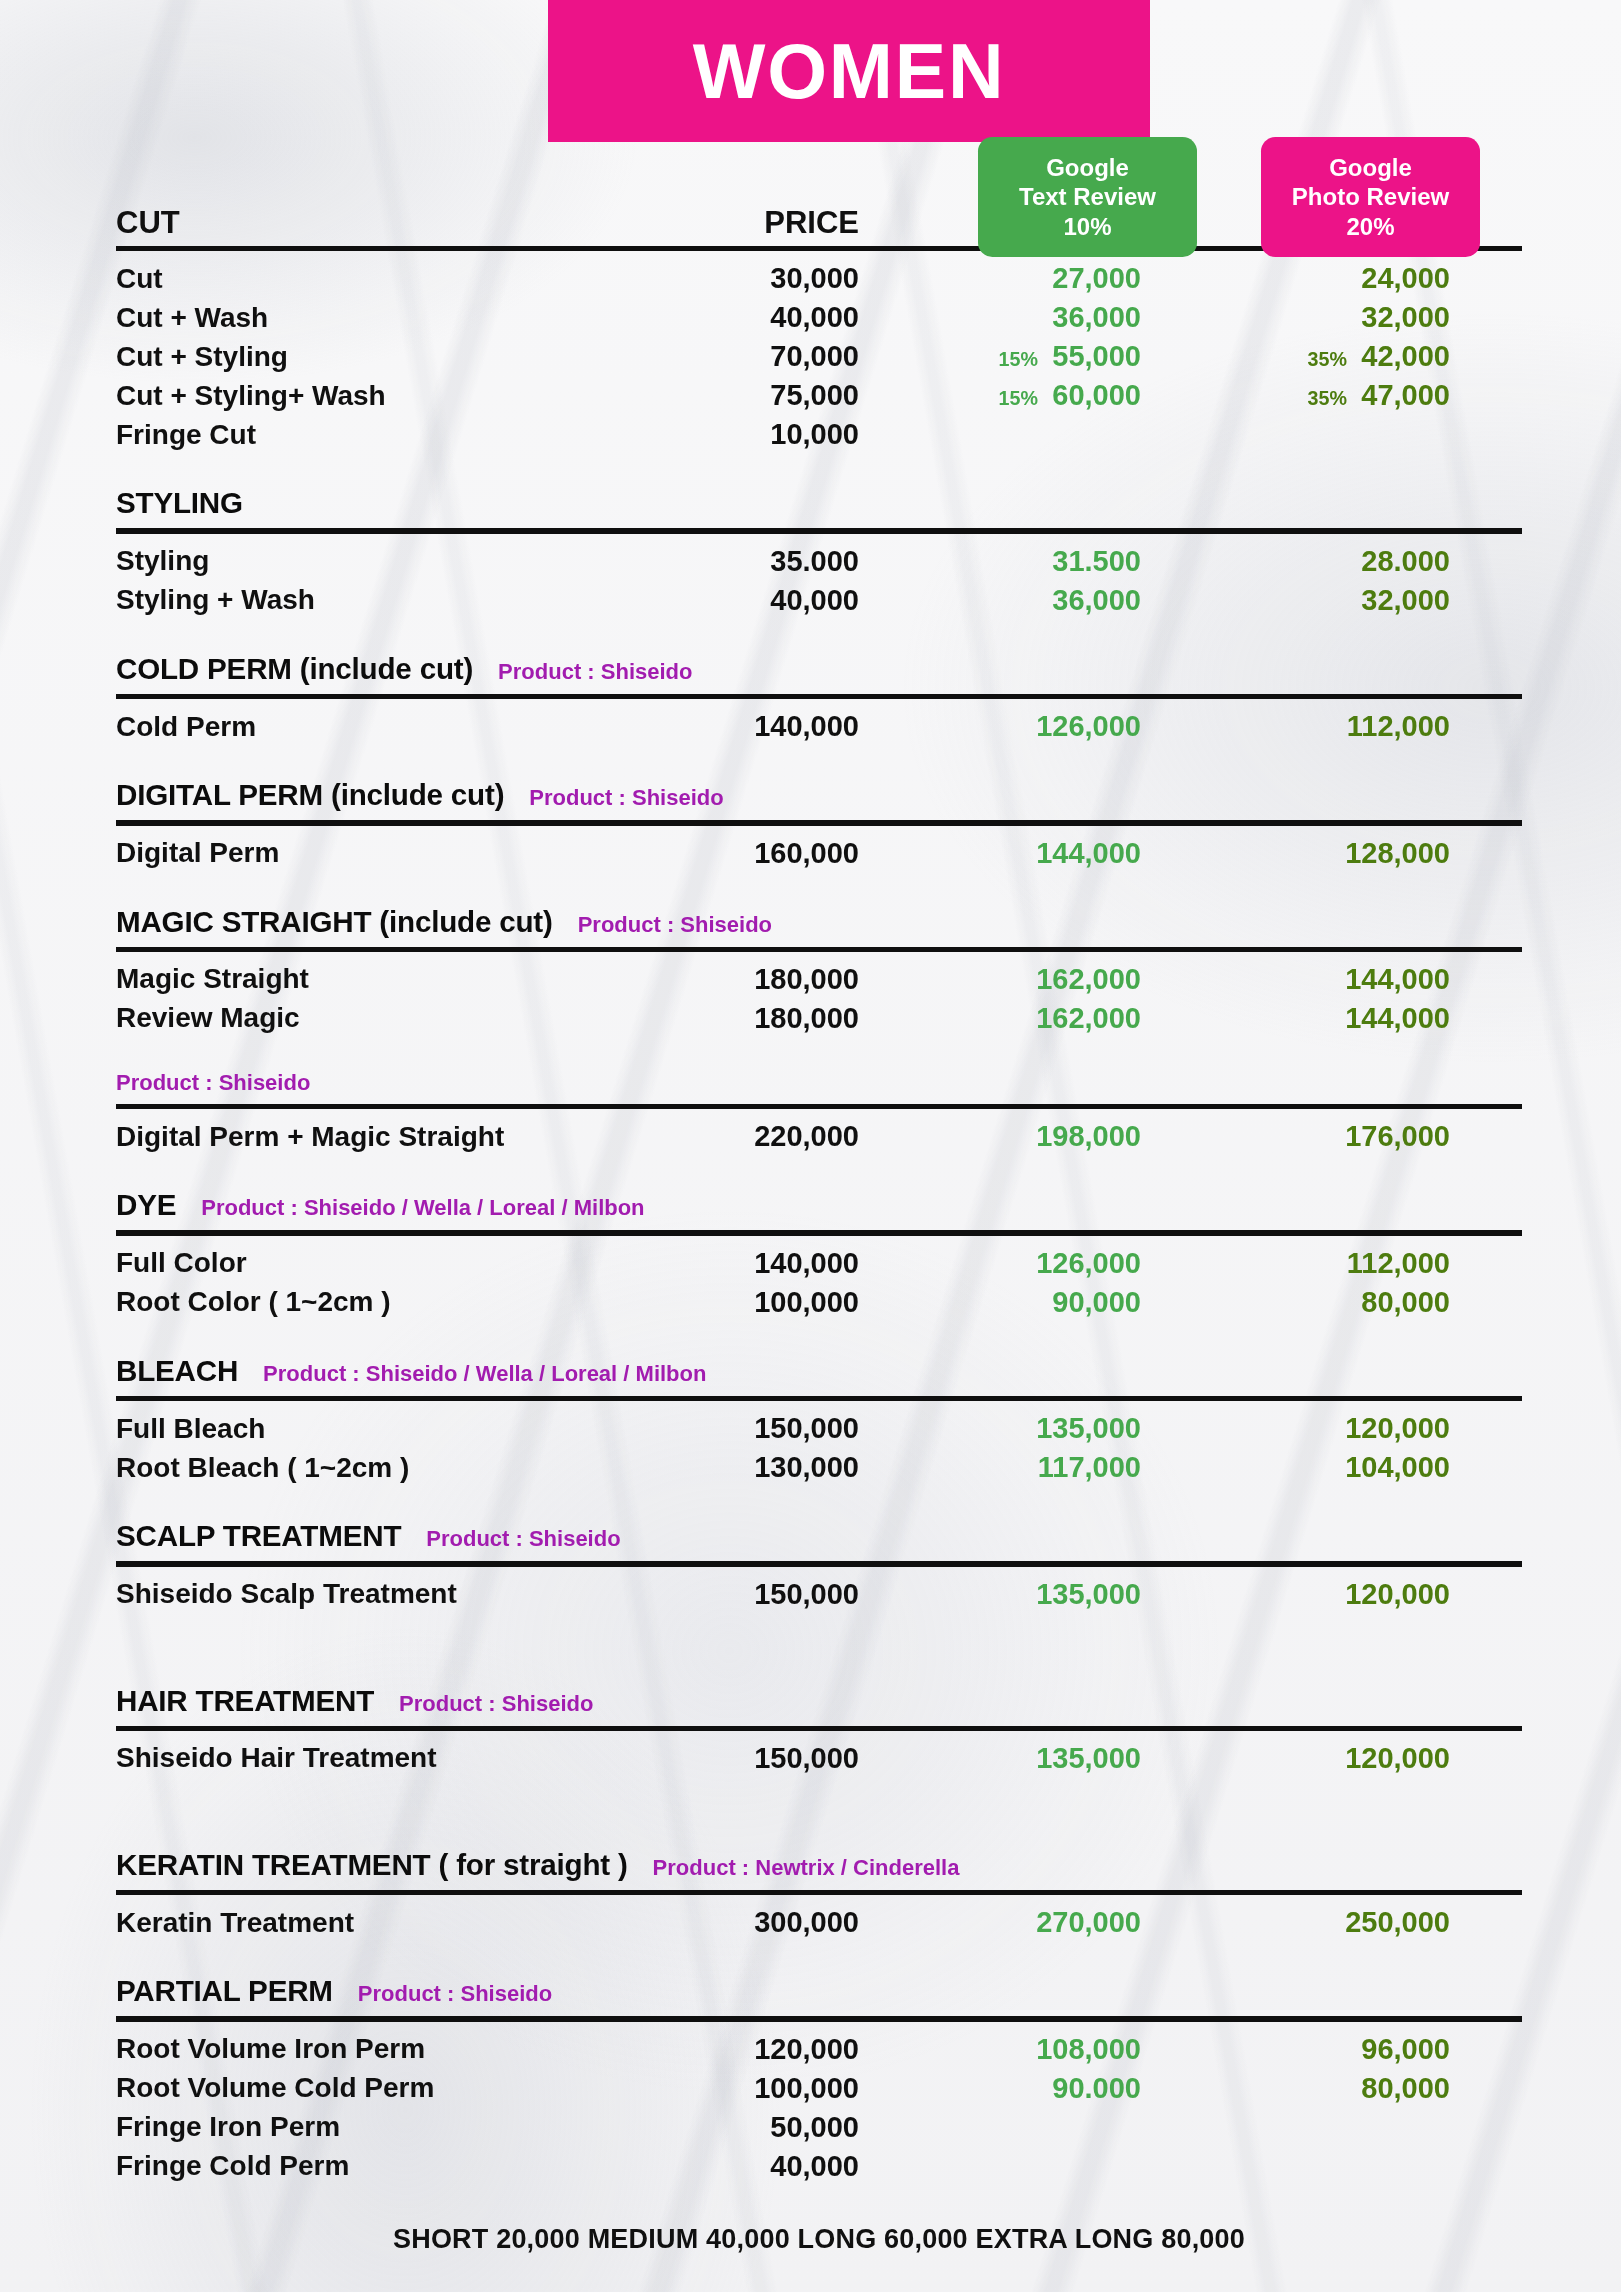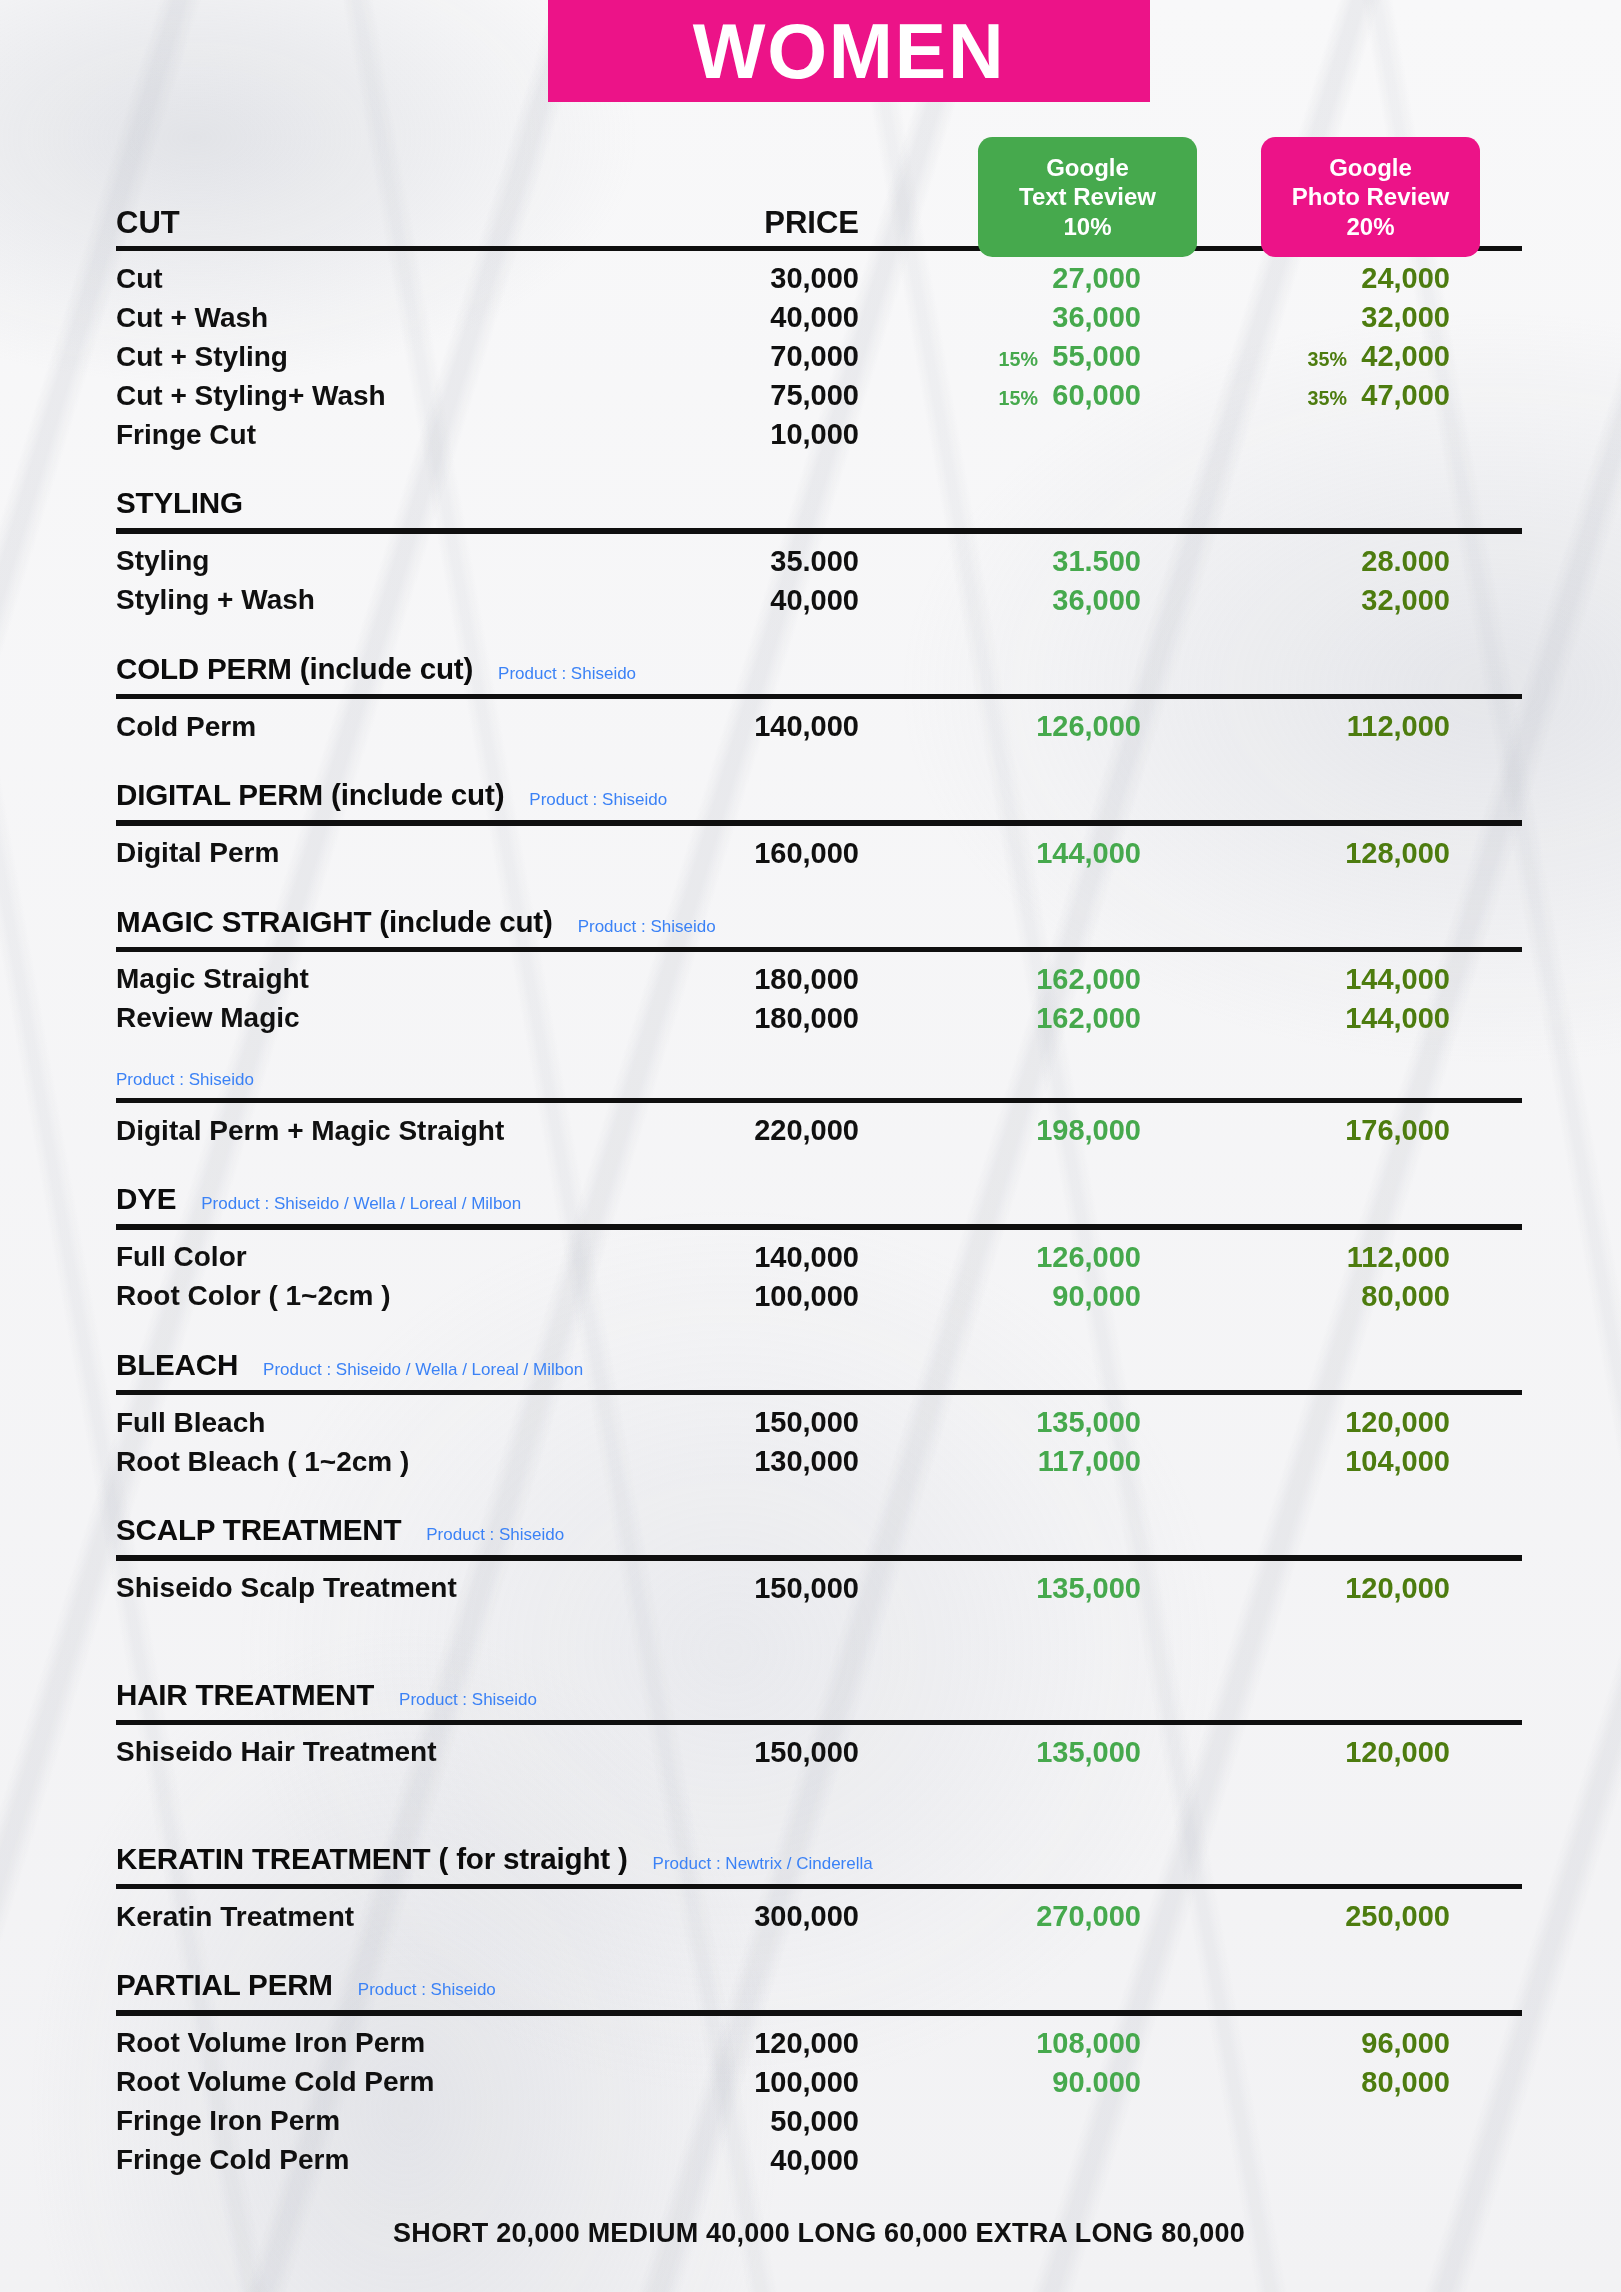--- a/index.html
+++ b/index.html
@@ -10,21 +10,21 @@
       radial-gradient(806px 448px at 12% 6%, rgba(186,190,200,0.35), transparent 55%),
       radial-gradient(985px 627px at 92% 30%, rgba(188,192,202,0.30), transparent 60%),
       radial-gradient(896px 806px at 45% 72%, rgba(196,200,210,0.22), transparent 55%),
       radial-gradient(627px 806px at 25% 92%, rgba(186,190,200,0.28), transparent 60%),
       repeating-linear-gradient(107deg, transparent 0 152px, rgba(168,172,184,0.16) 166px, rgba(168,172,184,0.16) 177px, transparent 193px, transparent 376px),
       repeating-linear-gradient(80deg, transparent 0 233px, rgba(175,180,190,0.12) 244px, rgba(175,180,190,0.12) 251px, transparent 264px, transparent 502px),
       linear-gradient(180deg,#f8f8f9,#f2f2f4);
   }
   .page{position:relative;width:1622px;height:2293px;}
   .title-banner{
-    position:absolute;left:548px;top:0;width:602px;height:102px;
+    position:absolute;left:548px;top:0;width:602px;height:142px;
     background:#ec1388;display:flex;align-items:center;justify-content:center;
   }
   .title-banner .title-text{color:#fff;font-size:77px;font-weight:800;letter-spacing:1.8px;}
   .content{position:absolute;left:116px;top:137px;width:1406px;}
   .header-band{position:relative;height:100px;}
   .col-cut{position:absolute;left:0;bottom:-3.6px;font-size:31px;font-weight:800;color:#101010;}
   .col-price{position:absolute;right:663px;bottom:-3.6px;font-size:31px;font-weight:800;color:#101010;}
   .badge{
     position:absolute;top:0;width:219px;height:120px;border-radius:14.3px;
     color:#fff;display:flex;flex-direction:column;align-items:center;justify-content:center;
@@ -43,21 +43,21 @@
   .cell.pink{color:#4d7c0f;}
   .note{font-size:19.7px;font-weight:700;}
   .note:empty,.val:empty{display:none;}
   .section{margin-top:32px;}
   .section .rule{margin-top:8px;}
   .section .rows{margin-top:8px;}
   .section-0{margin-top:3.6px;}
   .section-9,.section-10{margin-top:70px;}
   .section-head{display:flex;align-items:baseline;gap:25px;white-space:nowrap;}
   .section-title{font-size:29.6px;font-weight:800;letter-spacing:-0.2px;color:#0c0c0c;}
-  .section-product{font-size:17px;font-weight:400;color:#3b82f6;}
+  .section-product{font-size:22px;font-weight:700;color:#a21caf;}
   .footer-note{margin-top:38px;text-align:center;font-size:27px;font-weight:700;color:#101010;letter-spacing:0.2px;}
 </style>
 </head>
 <body>
 
 <div class="page">
   <div class="title-banner">
     <span class="title-text">WOMEN</span>
   </div>
 

